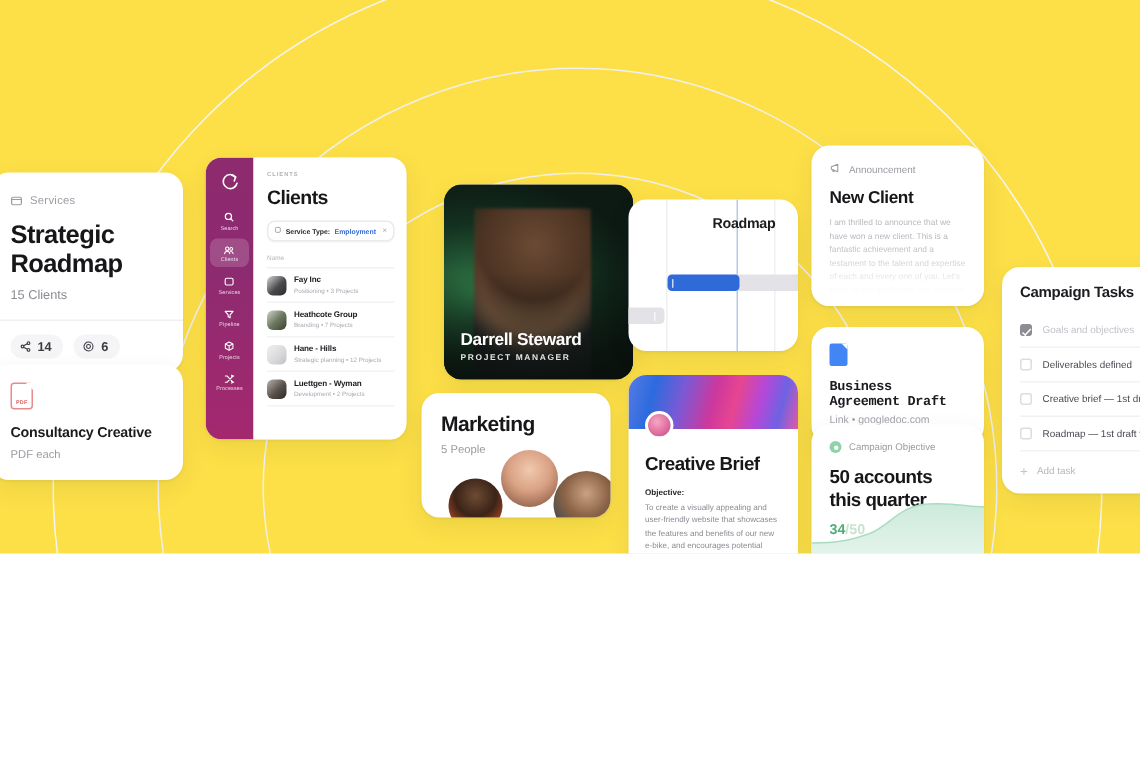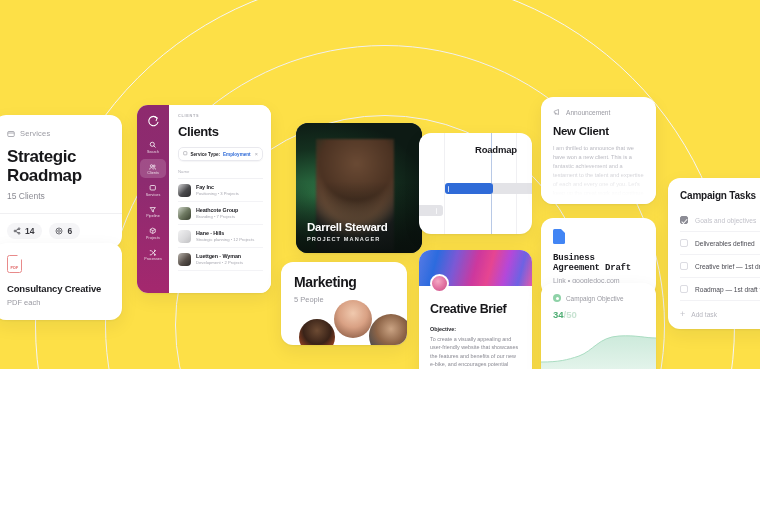--- a/index.html
+++ b/index.html
@@ -416,20 +416,24 @@
           </linearGradient>
         </defs>
         <path d="M0 30 C18 30 26 28 38 24 C52 19 58 5 78 4 C96 3 104 6 115 6 L115 48 L0 48 Z" fill="url(#grn)"></path>
         <path d="M0 30 C18 30 26 28 38 24 C52 19 58 5 78 4 C96 3 104 6 115 6" fill="none" stroke="#a9dcc1" stroke-width="1"></path>
       </svg>
     </div>
     <div class="co-eyebrow">
       <span class="co-dot"></span>
       <span>Campaign Objective</span>
     </div>
+    <div class="co-title">
+      <div>50 accounts</div>
+      <div>this quarter</div>
+    </div>
     <div class="co-metric">
       <span class="num">34</span><span class="den">/</span><span class="den">50</span>
     </div>
   </div>
 
   <div class="card" id="tasks-panel">
     <div class="ct-title">Campaign Tasks</div>
 
     <div class="task-row first">
       <span class="cb-box checked"></span>

